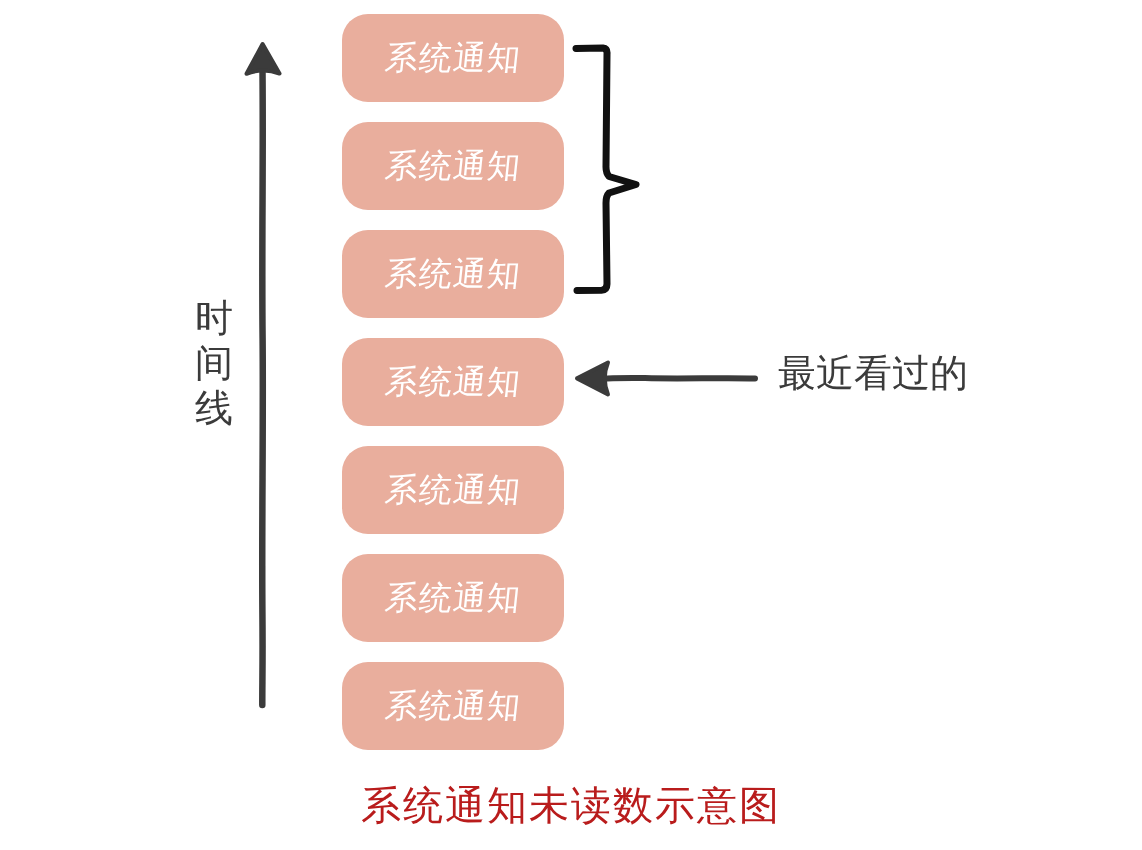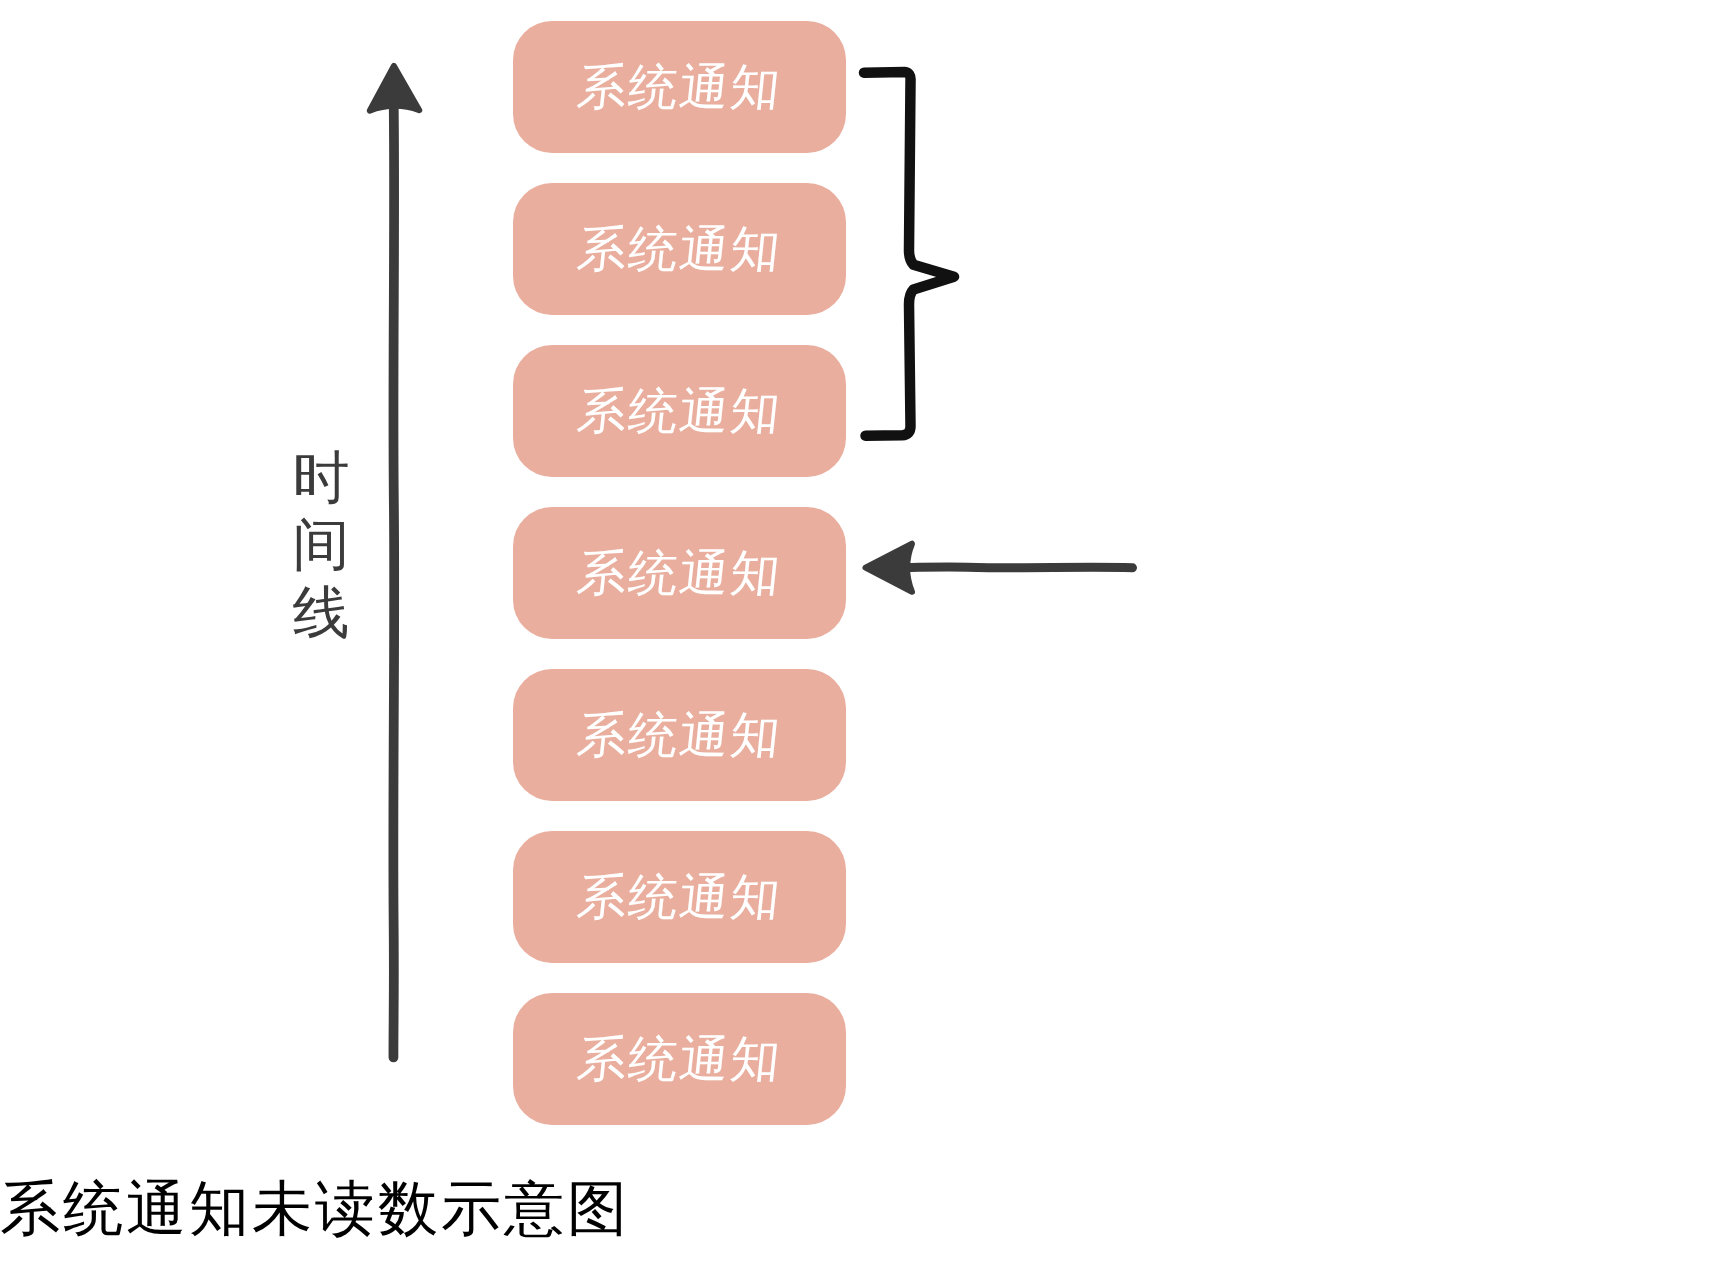--- a/index.html
+++ b/index.html
@@ -99,21 +99,22 @@
     white-space: nowrap;
     font-family: "DejaVu Sans", "Liberation Sans", sans-serif;
   }
 
   
   .caption {
     position: absolute;
     left: 0;
     top: 778px;
     width: 1142px;
-    color: #000000;
+    text-align: center;
+    color: #b91c1c;
     font-size: 40px;
     letter-spacing: 2px;
     font-family: "DejaVu Sans", "Liberation Sans", sans-serif;
     white-space: nowrap;
   }
 </style>
 </head>
 <body>
 
 <div id="canvas">
@@ -157,16 +158,17 @@
 
   <svg id="annotations" viewBox="0 0 1142 850" xmlns="http://www.w3.org/2000/svg">
 
     <path d="M576,48.5 L603,48 Q607.5,48.5 607,54 L606,166 Q605.8,173 609,176.5 L636,184.5
              L609,193 Q606,196 606,203 L607,284 Q607,290 601.5,290.2 L577,290.5" fill="none" stroke="#111111" stroke-width="7" stroke-linecap="round" stroke-linejoin="round"></path>
 
     <path d="M755,378.5 C720,377.6 680,379.2 645,378.1 C625,377.6 612,378.4 604,378.4" fill="none" stroke="#3B3B3B" stroke-width="6" stroke-linecap="round" stroke-linejoin="round"></path>
     <path d="M577,378.4 L608,362.5 Q601.5,378.4 608,394.5 Z" fill="#3B3B3B" stroke="#3B3B3B" stroke-width="4" stroke-linejoin="round"></path>
   </svg>
 
+  <div class="callout-text">最近看过的</div>
 
   <div class="caption">系统通知未读数示意图</div>
 
 </div>
 
 </body></html>

